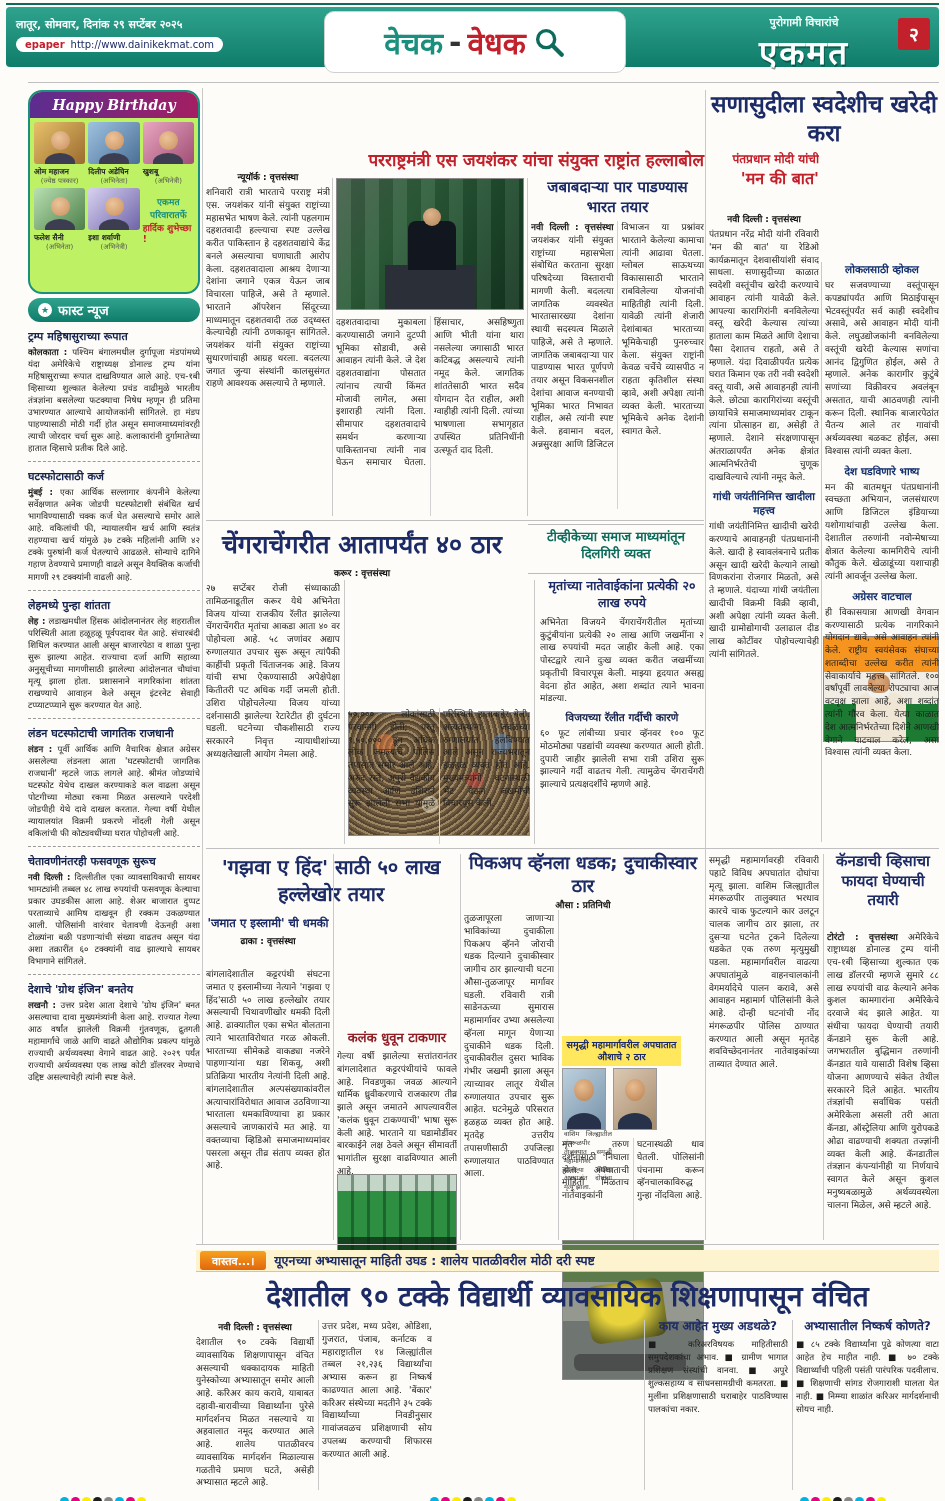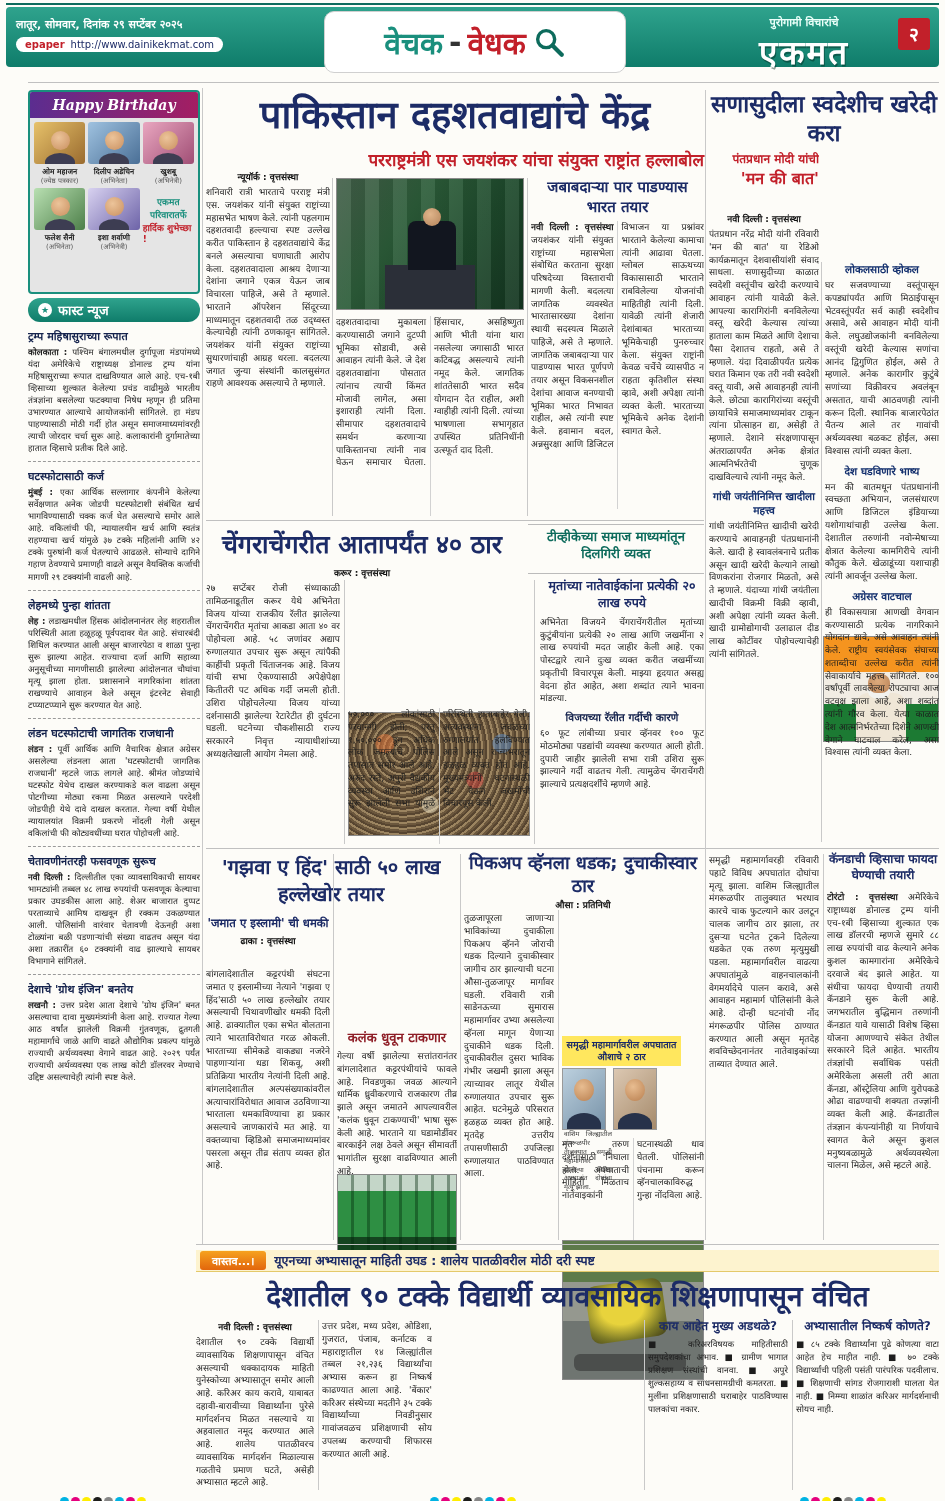--- a/index.html
+++ b/index.html
@@ -25,32 +25,32 @@
   .m-url{color:var(--navy);font-size:10px}
   .m-center{position:absolute;left:318px;top:4px;width:302px;height:62px;background:#fff;border:1px solid #d0d0d0;border-radius:10px;display:flex;align-items:center;justify-content:center;gap:6px}
   .lg1{font-size:30px;font-weight:800;color:var(--teal)}
   .lgd{font-size:30px;font-weight:800;color:#333}
   .lg2{font-size:30px;font-weight:800;color:var(--red)}
   .m-right{position:absolute;right:50px;top:7px;width:170px;text-align:center}
   .m-tag{font-size:11px;font-weight:bold;color:#eafff9}
   .m-brand{font-size:33px;font-weight:800;color:#fff;letter-spacing:2px;text-shadow:1px 2px 0 rgba(0,40,30,.45)}
   .m-page{position:absolute;right:9px;top:11px;width:32px;height:32px;background:var(--red);color:#fff;font-size:19px;font-weight:bold;display:flex;align-items:center;justify-content:center;border-radius:3px}
   
-  .bday{border:2px solid var(--teal);border-radius:4px;overflow:hidden;background:#e5e5e5}
+  .bday{border:2px solid var(--teal);border-radius:14px;overflow:hidden;background:#bef264}
   .bday-head{height:26px;background:linear-gradient(90deg,#5b2d90,#a41e62);color:#fff;font-family:"DejaVu Serif","Liberation Serif",serif;font-style:italic;font-weight:bold;font-size:14px;display:flex;align-items:center;justify-content:center}
   .bday-grid{display:grid;grid-template-columns:repeat(3,1fr);gap:3px;padding:4px}
   .bthumb{height:42px;border-radius:3px;position:relative;overflow:hidden}
   .bthumb::before{content:"";position:absolute;left:50%;bottom:-7px;width:30px;height:18px;margin-left:-15px;border-radius:50% 50% 0 0;background:#3d3d52}
   .bthumb::after{content:"";position:absolute;left:50%;top:22%;width:19px;height:19px;margin-left:-9px;border-radius:50%;background:radial-gradient(circle at 40% 35%,#ecc49a,#c98f5f)}
   .bcell:nth-child(1) .bthumb{background:linear-gradient(135deg,#e7c26a,#9a6b2f)}
   .bcell:nth-child(2) .bthumb{background:linear-gradient(135deg,#9fc2e0,#4a6f96)}
   .bcell:nth-child(3) .bthumb{background:linear-gradient(135deg,#e9a7c0,#a04e75)}
   .bcell:nth-child(4) .bthumb{background:linear-gradient(135deg,#b9e0b2,#4d7f49)}
   .bcell:nth-child(5) .bthumb{background:linear-gradient(135deg,#d8d2f0,#6d63a8)}
-  .bname{font-size:7.5px;font-weight:bold;text-align:center;color:#222;margin-top:2px}
+  .bname{font-size:7.5px;font-weight:bold;color:#222;margin-top:2px}
   .brole{font-size:7px;text-align:center;color:#555}
   .bwish{display:flex;flex-direction:column;align-items:center;justify-content:center}
   .bwish1{color:var(--teal);font-weight:bold;font-size:9px;text-align:center}
   .bwish2{color:var(--red);font-weight:bold;font-size:9px;text-align:left}
   
   .fnews{overflow:hidden}
   .fn-head{height:24px;background:linear-gradient(180deg,#2fa38d,#0f7c6a);border-radius:12px;color:#fff;font-weight:bold;font-size:13px;display:flex;align-items:center;gap:6px;padding:0 10px}
   .fn-icon{width:14px;height:14px;background:#fff;color:var(--teal);border-radius:50%;font-size:9px;display:flex;align-items:center;justify-content:center}
   .fn-item{padding:6px 0 7px;border-bottom:1px dashed #9a9a9a}
   .fn-title{font-size:11px;font-weight:bold;color:#15234d;margin-bottom:3px}
@@ -180,21 +180,20 @@
       <div class="fn-title">चेतावणीनंतरही फसवणूक सुरूच</div>
       <div class="fn-body"><span class="dl">नवी दिल्ली :</span> <span>दिल्लीतील एका व्यावसायिकाची सायबर भामट्यांनी तब्बल ४८ लाख रुपयांची फसवणूक केल्याचा प्रकार उघडकीस आला आहे. शेअर बाजारात दुप्पट परताव्याचे आमिष दाखवून ही रक्कम उकळण्यात आली. पोलिसांनी वारंवार चेतावणी देऊनही अशा टोळ्यांना बळी पडणाऱ्यांची संख्या वाढतच असून यंदा अशा तक्रारींत ६० टक्क्यांनी वाढ झाल्याचे सायबर विभागाने सांगितले.</span></div>
     </div>
     <div class="fn-item" style="border-bottom:none">
       <div class="fn-title">देशाचे 'ग्रोथ इंजिन' बनतेय</div>
       <div class="fn-body"><span class="dl">लखनौ :</span> <span>उत्तर प्रदेश आता देशाचे 'ग्रोथ इंजिन' बनत असल्याचा दावा मुख्यमंत्र्यांनी केला आहे. राज्यात गेल्या आठ वर्षांत झालेली विक्रमी गुंतवणूक, द्रुतगती महामार्गांचे जाळे आणि वाढते औद्योगिक प्रकल्प यांमुळे राज्याची अर्थव्यवस्था वेगाने वाढत आहे. २०२९ पर्यंत राज्याची अर्थव्यवस्था एक लाख कोटी डॉलरवर नेण्याचे उद्दिष्ट असल्याचेही त्यांनी स्पष्ट केले.</span></div>
     </div>
   </div>
   <div class="abs vr" style="left:202px;top:88px;height:1156px"></div>
 
-  <div class="abs h1 lead-h" style="left:206px;top:88px;width:498px;height:56px;overflow:hidden">पाकिस्तान दहशतवाद्यांचे केंद्र</div>
   <div class="abs lead-sub" style="left:206px;top:148px;width:498px">परराष्ट्रमंत्री एस जयशंकर यांचा संयुक्त राष्ट्रांत हल्लाबोल</div>
   <div class="abs" style="left:206px;top:170px;width:124px;height:340px;overflow:hidden">
     <div class="dl-c">न्यूयॉर्क : वृत्तसंस्था</div>
     <div class="bodytext">शनिवारी रात्री भारताचे परराष्ट्र मंत्री एस. जयशंकर यांनी संयुक्त राष्ट्रांच्या महासभेत भाषण केले. त्यांनी पहलगाम दहशतवादी हल्ल्याचा स्पष्ट उल्लेख करीत पाकिस्तान हे दहशतवाद्यांचे केंद्र बनले असल्याचा घणाघाती आरोप केला. दहशतवादाला आश्रय देणाऱ्या देशांना जगाने एकत्र येऊन जाब विचारला पाहिजे, असे ते म्हणाले. भारताने ऑपरेशन सिंदूरच्या माध्यमातून दहशतवादी तळ उद्ध्वस्त केल्याचेही त्यांनी ठणकावून सांगितले. जयशंकर यांनी संयुक्त राष्ट्रांच्या सुधारणांचाही आग्रह धरला. बदलत्या जगात जुन्या संस्थांनी कालसुसंगत राहणे आवश्यक असल्याचे ते म्हणाले.</div>
   </div>
   <div class="abs vr" style="left:332px;top:178px;height:338px"></div>
   <div class="abs photo ph-jai" style="left:336px;top:178px;width:188px;height:132px">
     <div style="position:absolute;bottom:0;left:26%;width:48%;height:34%;background:#2b2f38"></div>
     <div style="position:absolute;bottom:30%;left:38%;width:26%;height:38%;background:#12161f;border-radius:8px 8px 0 0"></div>
     <div style="position:absolute;bottom:64%;left:46%;width:18px;height:18px;border-radius:50%;background:radial-gradient(circle at 40% 35%,#e0b58b,#b3835a)"></div>
@@ -250,21 +249,21 @@
   <div class="abs" style="left:562px;top:1068px;width:142px;height:64px">
     <div class="pt pt1"></div>
     <div class="pt pt2" style="margin-left:2px"></div>
     <div class="minicap" style="display:inline-block;width:48px;margin-left:2px">वाशिम जिल्ह्यातील मंगरूळपीर तालुक्यात समृद्धी महामार्गावर झालेल्या विविध अपघातांत दोघांचा मृत्यू झाला.</div>
   </div>
   <div class="abs bodytext cols2" style="left:562px;top:1138px;width:142px;height:102px">मृत तरुण दर्शनासाठी निघाला होता. अपघाताची माहिती मिळताच नातेवाइकांनी घटनास्थळी धाव घेतली. पोलिसांनी पंचनामा करून व्हॅनचालकाविरुद्ध गुन्हा नोंदविला आहे.</div>
   <div class="abs bodytext" style="left:709px;top:854px;width:110px;height:386px">समृद्धी महामार्गावरही रविवारी पहाटे विविध अपघातांत दोघांचा मृत्यू झाला. वाशिम जिल्ह्यातील मंगरूळपीर तालुक्यात भरधाव कारचे चाक फुटल्याने कार उलटून चालक जागीच ठार झाला, तर दुसऱ्या घटनेत ट्रकने दिलेल्या धडकेत एक तरुण मृत्युमुखी पडला. महामार्गावरील वाढत्या अपघातांमुळे वाहनचालकांनी वेगमर्यादेचे पालन करावे, असे आवाहन महामार्ग पोलिसांनी केले आहे. दोन्ही घटनांची नोंद मंगरूळपीर पोलिस ठाण्यात करण्यात आली असून मृतदेह शवविच्छेदनानंतर नातेवाइकांच्या ताब्यात देण्यात आले.</div>
   <div class="abs vr" style="left:823px;top:854px;height:386px"></div>
 
   <div class="abs" style="left:827px;top:852px;width:112px;height:388px;overflow:hidden">
-    <div class="h1" style="font-size:12px;line-height:1.3;margin-bottom:8px">कॅनडाची व्हिसाचा फायदा घेण्याची तयारी</div>
+    <div class="h1" style="font-size:15px;line-height:1.3;margin-bottom:20px">कॅनडाची व्हिसाचा फायदा घेण्याची तयारी</div>
     <div class="bodytext" style="height:330px">
       <span class="dl">टोरंटो : वृत्तसंस्था</span> <span>अमेरिकेचे राष्ट्राध्यक्ष डोनाल्ड ट्रम्प यांनी एच-१बी व्हिसाच्या शुल्कात एक लाख डॉलरची म्हणजे सुमारे ८८ लाख रुपयांची वाढ केल्याने अनेक कुशल कामगारांना अमेरिकेचे दरवाजे बंद झाले आहेत. या संधीचा फायदा घेण्याची तयारी कॅनडाने सुरू केली आहे. जगभरातील बुद्धिमान तरुणांनी कॅनडात यावे यासाठी विशेष व्हिसा योजना आणण्याचे संकेत तेथील सरकारने दिले आहेत. भारतीय तंत्रज्ञांची सर्वाधिक पसंती अमेरिकेला असली तरी आता कॅनडा, ऑस्ट्रेलिया आणि युरोपकडे ओढा वाढण्याची शक्यता तज्ज्ञांनी व्यक्त केली आहे. कॅनडातील तंत्रज्ञान कंपन्यांनीही या निर्णयाचे स्वागत केले असून कुशल मनुष्यबळामुळे अर्थव्यवस्थेला चालना मिळेल, असे म्हटले आहे.</span>
     </div>
   </div>
 
   <div class="abs vr" style="left:705px;top:90px;height:1150px"></div>
   <div class="abs h1" style="left:709px;top:90px;width:230px;height:58px;font-size:23px;line-height:1.25;overflow:hidden">सणासुदीला स्वदेशीच खरेदी करा</div>
   <div class="abs" style="left:709px;top:152px;width:110px;height:54px;overflow:hidden">
     <div class="subh-red" style="font-size:12px">पंतप्रधान मोदी यांची</div>
     <div class="subh-red" style="font-size:16px;margin-top:2px">'मन की बात'</div>

